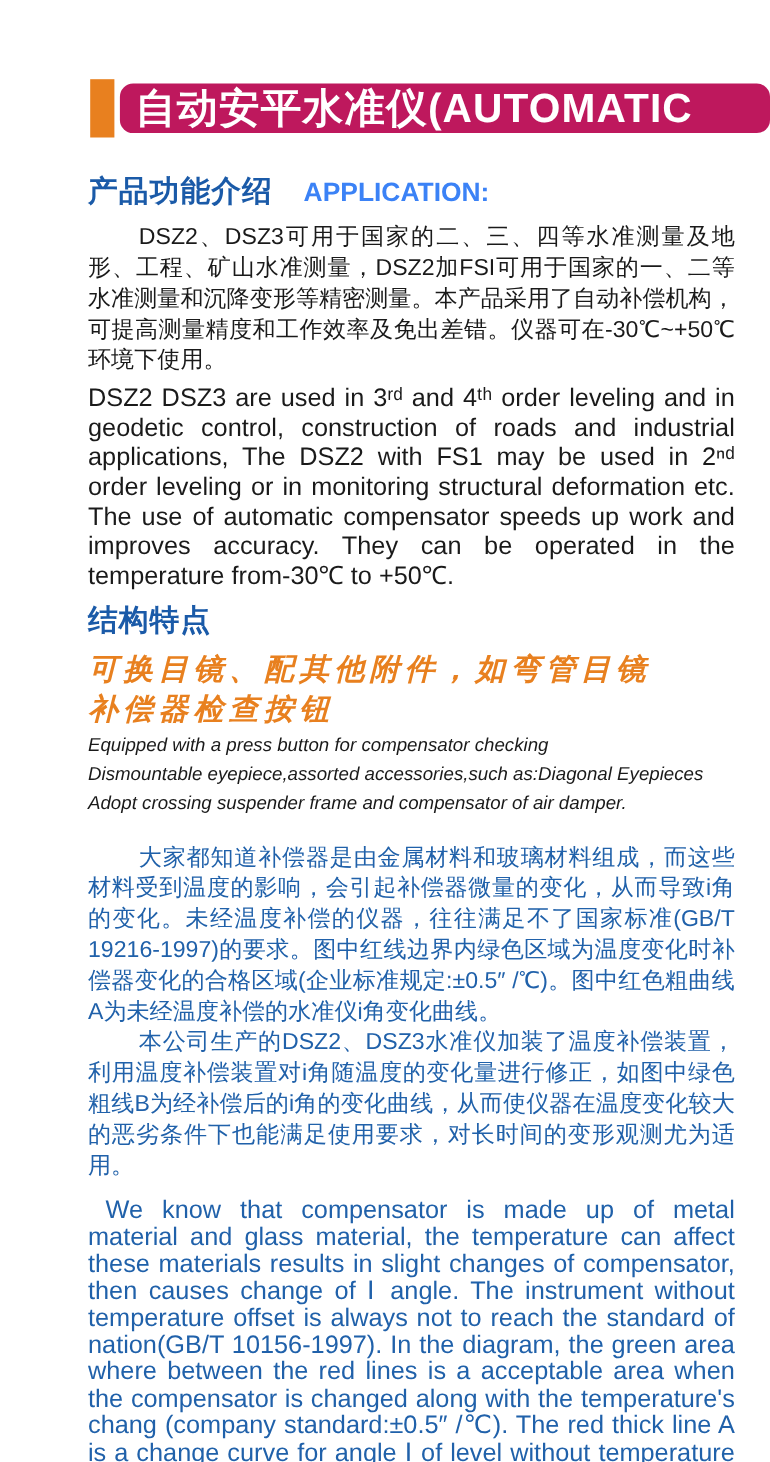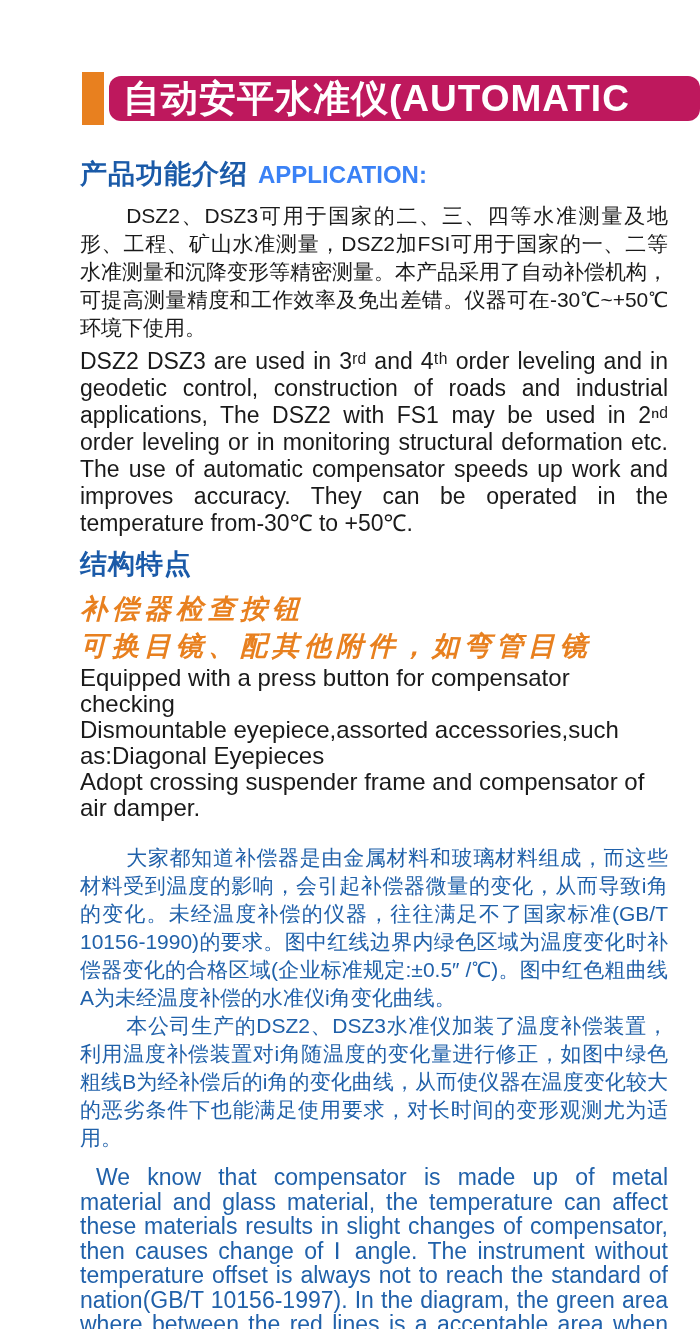--- a/index.html
+++ b/index.html
@@ -47,21 +47,21 @@
 
   
   .content {
     padding: 0 32px 0 80px;
   }
 
   .section-heading {
     margin: 0;
     display: flex;
     align-items: baseline;
-    gap: 10px;
+    gap: 28px;
   }
   .section-heading .cn {
     font-size: 27px;
     font-weight: 900;
     color: #1a5aa8;
     letter-spacing: 1px;
   }
   .section-heading .en {
     font-size: 24px;
     font-weight: bold;
@@ -110,22 +110,23 @@
     letter-spacing: 5px;
     font-family: "DejaVu Serif", serif;
   }
 
   .features-en {
     margin: 1px 0 0 0; padding: 0;
     list-style: none;
   }
   .features-en li {
     color: #1a1a1a;
-    font-size: 24px;
+    font-size: 17px;
     line-height: 26px;
+    font-style: italic;
   }
 
   .description { margin-top: 23px; }
 </style>
 </head>
 <body>
 
 <div class="page">
 
   <header class="header-row">
@@ -144,30 +145,30 @@
       </h2>
       <p class="cn-para indent2">DSZ2、DSZ3可用于国家的二、三、四等水准测量及地形、工程、矿山水准测量，DSZ2加FSI可用于国家的一、二等水准测量和沉降变形等精密测量。本产品采用了自动补偿机构，可提高测量精度和工作效率及免出差错。仪器可在-30℃~+50℃环境下使用。</p>
       <p class="en-para en-para-black">DSZ2 DSZ3 are used in 3ʳᵈ and 4ᵗʰ order leveling and in geodetic control, construction of roads and industrial applications, The DSZ2 with FS1 may be used in 2ⁿᵈ order leveling or in monitoring structural deformation etc. The use of automatic compensator speeds up work and improves accuracy. They can be operated in the temperature from-30℃ to +50℃.</p>
     </section>
 
     <section>
       <h2 class="section-heading feat-heading">
         <span class="cn">结构特点</span>
       </h2>
       <ul class="features-cn">
+        <li>可换目镜、配其他附件，如弯管目镜</li>
         <li>补偿器检查按钮</li>
-        <li>可换目镜、配其他附件，如弯管目镜</li>
       </ul>
       <ul class="features-en">
         <li>Equipped with a press button for compensator checking</li>
         <li>Dismountable eyepiece,assorted accessories,such as:Diagonal Eyepieces</li>
         <li>Adopt crossing suspender frame and compensator of air damper.</li>
       </ul>
     </section>
 
     <section class="description">
-      <p class="cn-para cn-blue blue-text indent2">大家都知道补偿器是由金属材料和玻璃材料组成，而这些材料受到温度的影响，会引起补偿器微量的变化，从而导致i角的变化。未经温度补偿的仪器，往往满足不了国家标准(GB/T 10156-1990)的要求。图中红线边界内绿色区域为温度变化时补偿器变化的合格区域(企业标准规定:±0.5″ /℃)。图中红色粗曲线A为未经温度补偿的水准仪i角变化曲线。</p>
+      <p class="cn-para cn-blue blue-text indent2">大家都知道补偿器是由金属材料和玻璃材料组成，而这些材料受到温度的影响，会引起补偿器微量的变化，从而导致i角的变化。未经温度补偿的仪器，往往满足不了国家标准(GB/T 19216-1997)的要求。图中红线边界内绿色区域为温度变化时补偿器变化的合格区域(企业标准规定:±0.5″ /℃)。图中红色粗曲线A为未经温度补偿的水准仪i角变化曲线。</p>
       <p class="cn-para cn-blue blue-text indent2">本公司生产的DSZ2、DSZ3水准仪加装了温度补偿装置，利用温度补偿装置对i角随温度的变化量进行修正，如图中绿色粗线B为经补偿后的i角的变化曲线，从而使仪器在温度变化较大的恶劣条件下也能满足使用要求，对长时间的变形观测尤为适用。</p>
       <p class="en-para en-blue blue-text">We know that compensator is made up of metal material and glass material, the temperature can affect these materials results in slight changes of compensator, then causes change of Ⅰ angle. The instrument without temperature offset is always not to reach the standard of nation(GB/T 10156-1997). In the diagram, the green area where between the red lines is a acceptable area when the compensator is changed along with the temperature's chang (company standard:±0.5″ /℃). The red thick line A is a change curve for angle Ⅰ of level without temperature offset. Our DSZ2 DSZ3 levels add a device of temperature offset, it can correct the change value of angle Ⅰ when changing the temperature. The green thick line B is a change curve observation at a long time. for angle Ⅰ after offset, the instrument can be good work in the mal-conditions of larger temperature change, especially apply to transformation observation at a long time.</p>
     </section>
 
   </main>
 </div>
 
 </body></html>

